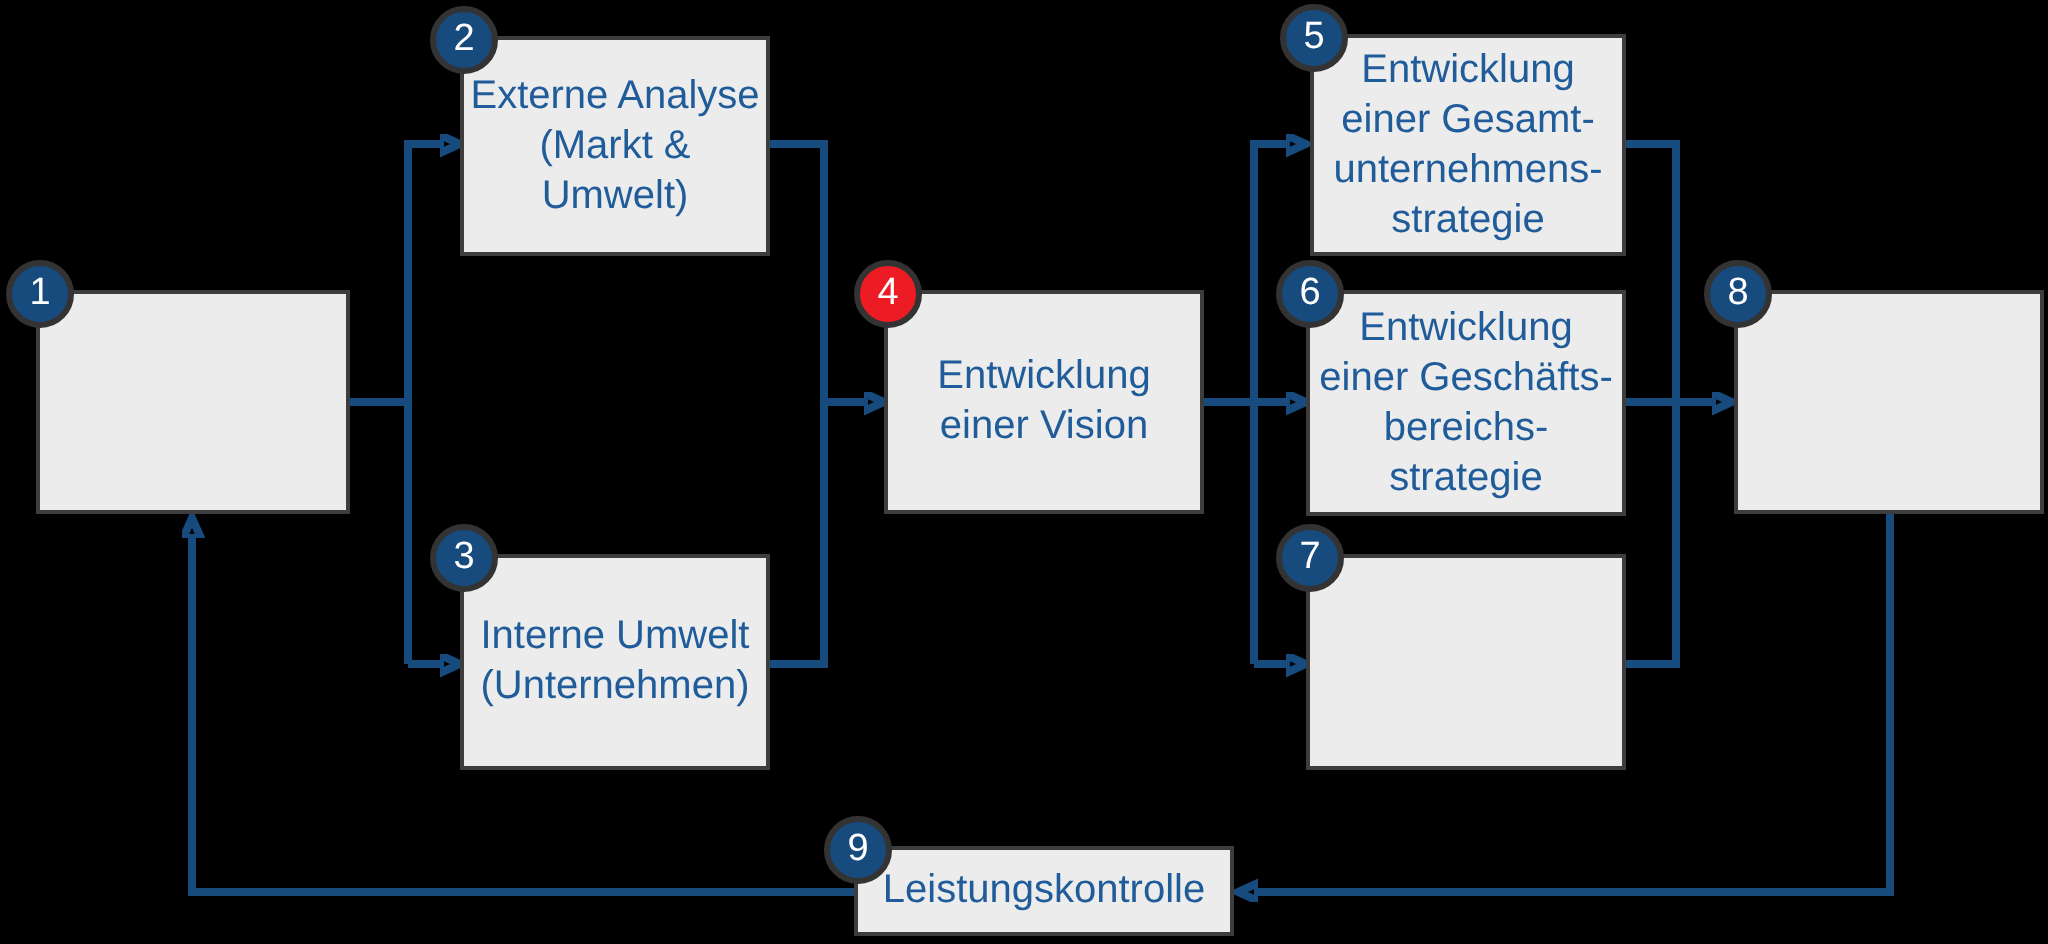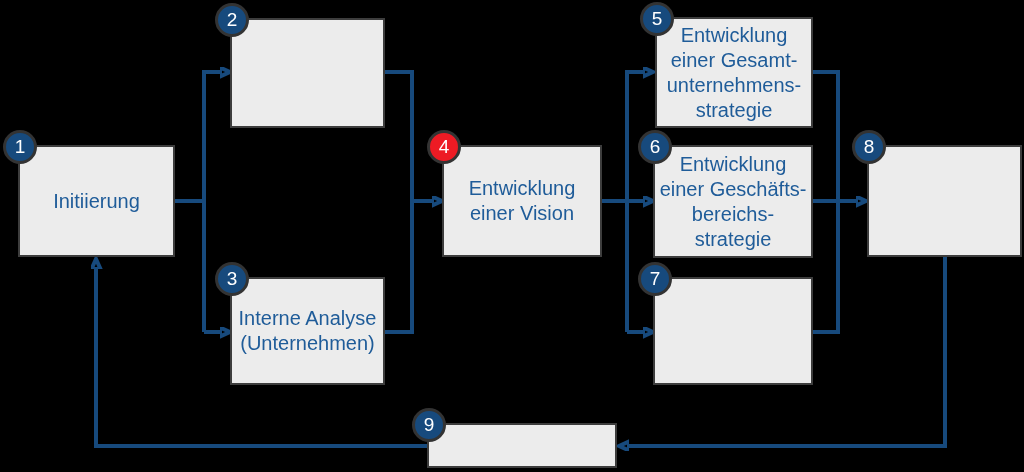--- a/index.html
+++ b/index.html
@@ -56,30 +56,32 @@
     <path d="M627 201 H643" marker-end="url(#arr)"></path>
     <path d="M627 332 H643" marker-end="url(#arr)"></path>
     <path d="M813 72 H838 V332 H813"></path>
     <path d="M813 201 H856" marker-end="url(#arr)"></path>
     <path d="M945 257 V446 H629" marker-end="url(#arr)"></path>
     <path d="M427 446 H96 V269" marker-end="url(#arr)"></path>
   </svg>
 
   <div class="box b1">
     <span class="badge">1</span>
-    <span class="label">Initiierung</span>
   </div>
 
   <div class="box b2">
     <span class="badge">2</span>
+    <span class="label">Externe Analyse
+(Markt &amp;
+Umwelt)</span>
   </div>
 
   <div class="box b3">
     <span class="badge">3</span>
-    <span class="label">Interne Analyse
+    <span class="label">Interne Umwelt
 (Unternehmen)</span>
   </div>
 
   <div class="box b4">
     <span class="badge red">4</span>
     <span class="label">Entwicklung
 einer Vision</span>
   </div>
 
   <div class="box b5">
@@ -101,15 +103,16 @@
   <div class="box b7">
     <span class="badge">7</span>
   </div>
 
   <div class="box b8">
     <span class="badge">8</span>
   </div>
 
   <div class="box b9">
     <span class="badge">9</span>
+    <span class="label">Leistungskontrolle</span>
   </div>
 
 </div>
 
 </body></html>

